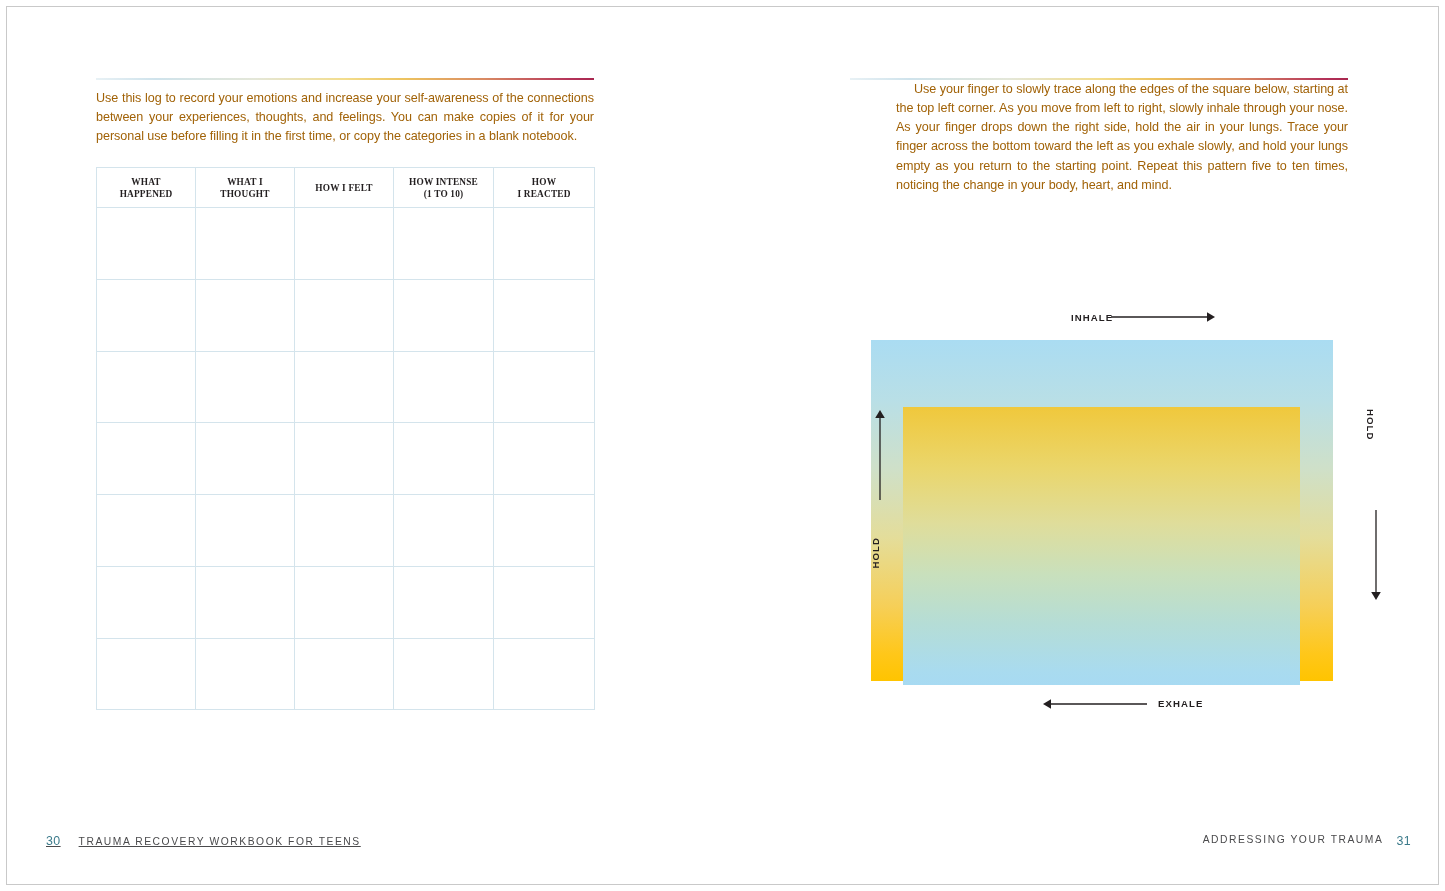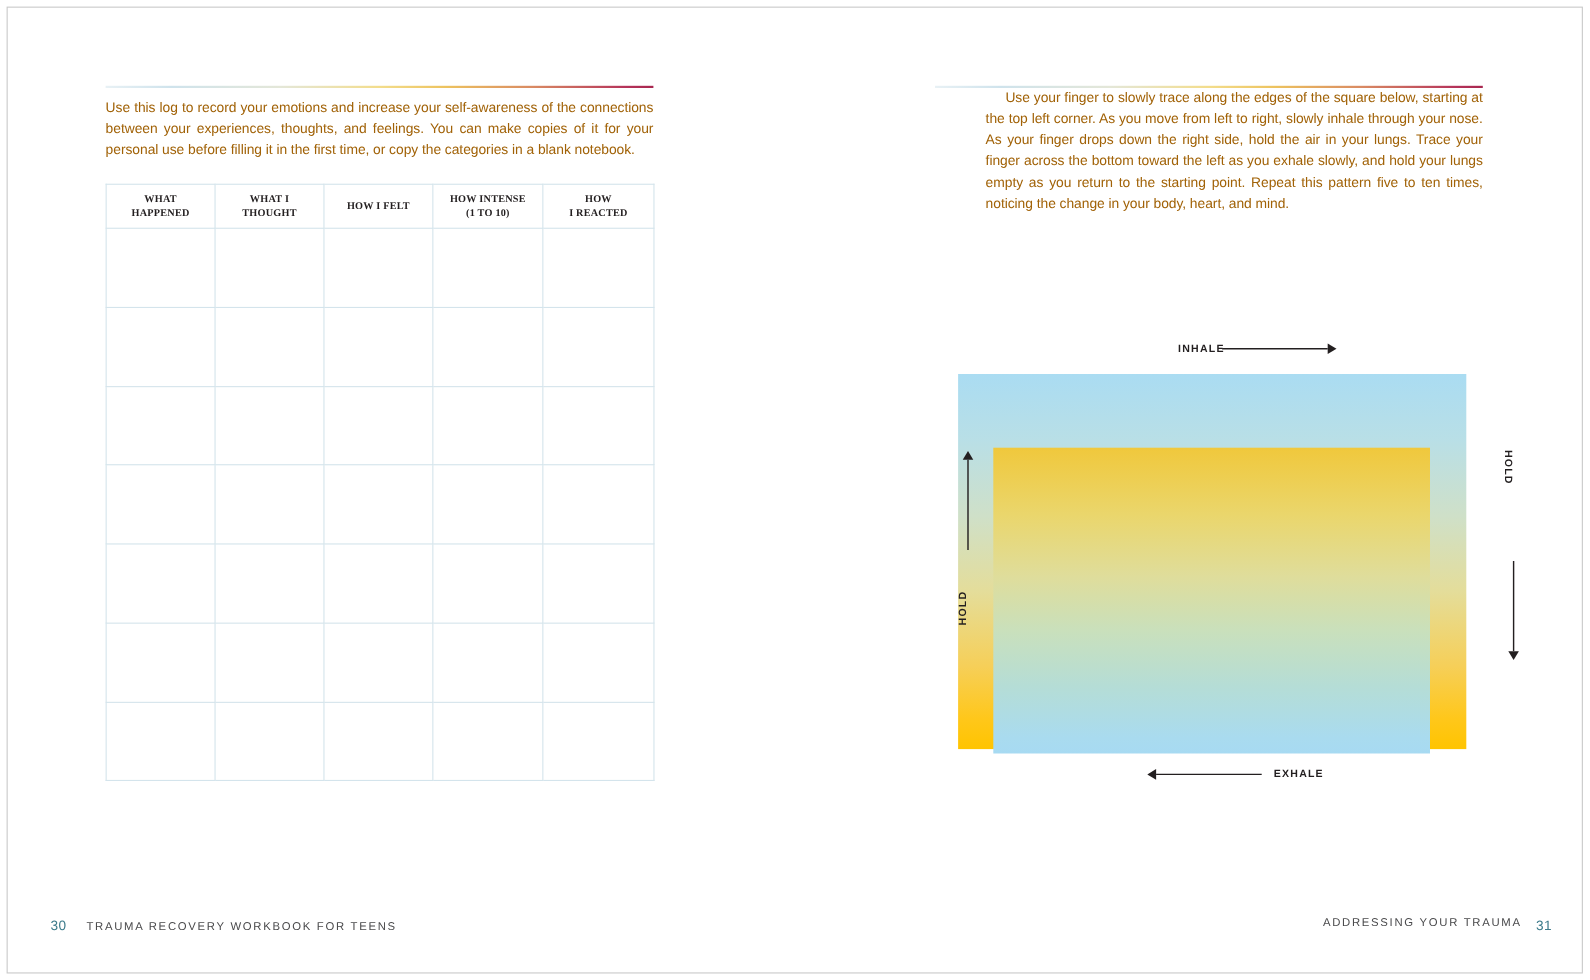--- a/index.html
+++ b/index.html
@@ -188,21 +188,21 @@
     letter-spacing: 1.55px;
     color: #4a4a4c;
     white-space: nowrap;
   }
   .footer .folio {
     font-size: 12.4px;
     letter-spacing: 0.4px;
     color: #3c7b8b;
     font-weight: 400;
   }
-  .footer-left  { left: 46px;  display: flex; align-items: baseline; gap: 18px; }
+  .footer-left  { left: 46px;  display: flex; align-items: baseline; gap: 18px; text-decoration: underline; }
   .footer-right { right: 34px; display: flex; align-items: flex-start; gap: 13px; }
 </style>
 </head>
 <body>
 
 <div class="page">
 
   <div class="page-frame"></div>
 
   <div class="leaf leaf-left">

